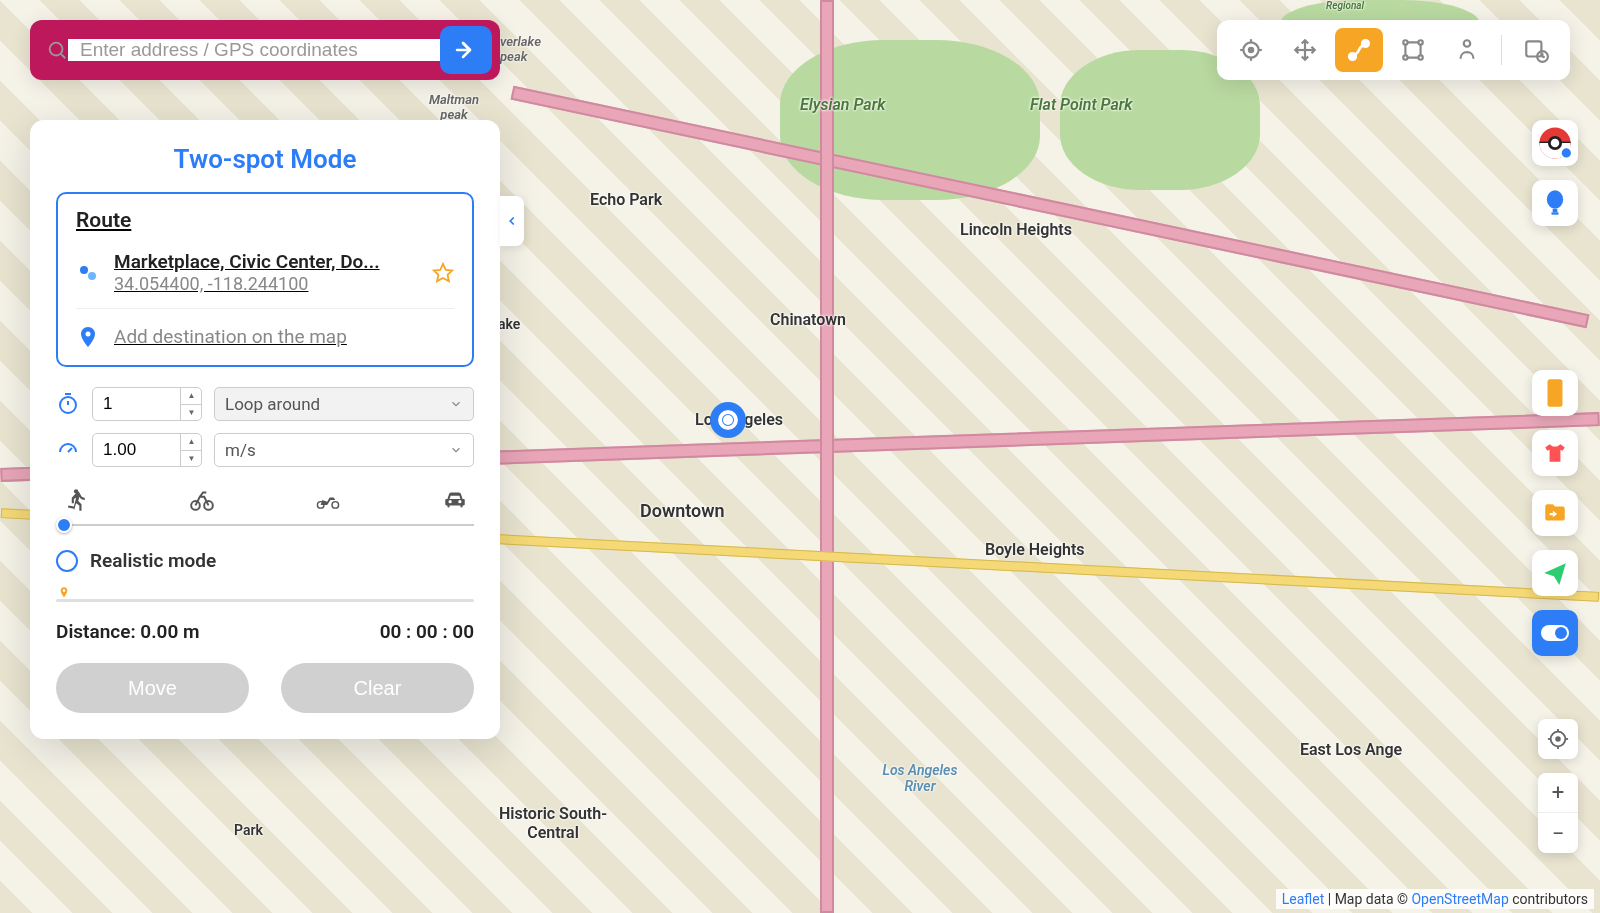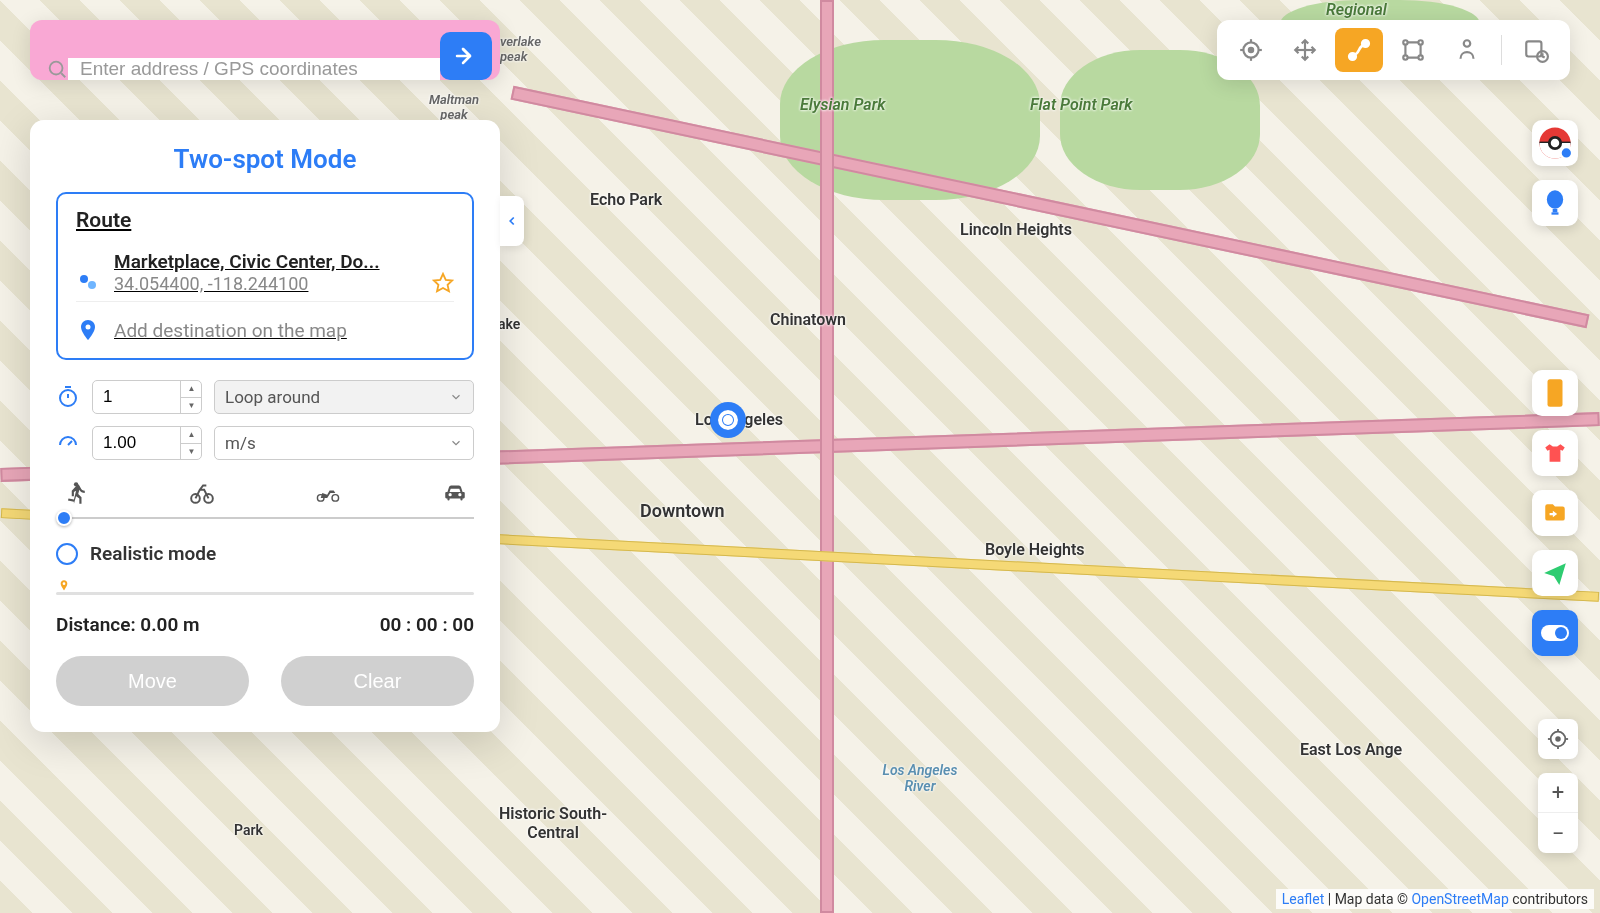--- a/index.html
+++ b/index.html
@@ -14,37 +14,37 @@
   background-size: 80px 80px;
 }
 .map-overlay { position: absolute; inset: 0; }
 .road-pink { position: absolute; background: #e8a6b8; height: 14px; border: 2px solid #d08aa0; }
 .road-yellow { position: absolute; background: #f5d976; height: 10px; border: 1px solid #d4b850; }
 .park { position: absolute; background: #b8d9a0; border-radius: 40%; }
 .label { position: absolute; font-size: 16px; font-weight: 600; color: #333; text-shadow: 0 0 3px #fff, 0 0 3px #fff; white-space: nowrap; }
 
 .search-bar {
   position: absolute; top: 20px; left: 30px; width: 470px; height: 60px;
-  background: #f9a8d4; border-radius: 12px; display: flex; align-items: flex-end; padding: 0 8px 0 16px;
+  background: #be185d; border-radius: 12px; display: flex; align-items: center; padding: 0 8px 0 16px;
   box-shadow: 0 4px 20px rgba(0,0,0,0.12);
 }
 .search-bar .icon-search { width: 22px; height: 22px; color: #999; }
 .search-bar input { flex: 1; border: none; outline: none; font-size: 19px; padding: 0 12px; color: #333; }
 .search-bar input::placeholder { color: #999; }
 .search-btn { width: 52px; height: 48px; background: #2d7df6; border-radius: 10px; display: flex; align-items: center; justify-content: center; color: #fff; cursor: pointer; }
 
 .panel {
   position: absolute; top: 120px; left: 30px; width: 470px;
   background: #fff; border-radius: 14px; padding: 24px 26px 26px;
   box-shadow: 0 10px 40px rgba(0,0,0,0.15);
 }
 .panel-title { font-size: 26px; font-weight: 600; color: #2d7df6; text-align: center; margin-bottom: 18px; }
 .route-box { border: 2px solid #2d7df6; border-radius: 10px; padding: 14px 18px 16px; margin-bottom: 20px; text-decoration: underline; }
 .route-box h3 { font-size: 21px; font-weight: 600; color: #222; margin-bottom: 14px; }
-.route-item { display: flex; align-items: flex-end; gap: 14px; padding: 4px 0 7px; border-bottom: 1px solid #eee; }
+.route-item { display: flex; align-items: center; gap: 14px; padding: 4px 0 14px; border-bottom: 1px solid #eee; }
 .route-item:last-child { border-bottom: none; padding-bottom: 0; padding-top: 14px; }
 .route-icon { width: 24px; height: 24px; flex-shrink: 0; margin-top: 2px; }
 .route-text { flex: 1; min-width: 0; }
 .route-text .name { font-size: 19px; font-weight: 600; color: #222; white-space: nowrap; overflow: hidden; text-overflow: ellipsis; }
 .route-text .coords { font-size: 18px; color: #888; margin-top: 0; }
 .route-fav { color: #f6a624; width: 22px; height: 22px; flex-shrink: 0; margin-top: 2px; }
 .add-dest { font-size: 19px; color: #888; }
 
 .ctrl-row { display: flex; align-items: center; gap: 12px; margin-bottom: 12px; }
 .ctrl-icon { width: 24px; height: 24px; color: #2d7df6; flex-shrink: 0; }
@@ -117,21 +117,21 @@
   <div class="label" style="left:800px; top:95px; color:#4a7a3a; font-style:italic;">Elysian Park</div>
   <div class="label" style="left:960px; top:220px;">Lincoln Heights</div>
   <div class="label" style="left:985px; top:540px;">Boyle Heights</div>
   <div class="label" style="left:1030px; top:95px; color:#4a7a3a; font-style:italic;">Flat Point Park</div>
   <div class="label" style="left:1300px; top:740px;">East Los Ange</div>
   <div class="label" style="left:488px; top:804px; width:130px; white-space:normal; text-align:center;">Historic South-Central</div>
   <div class="label" style="left:870px; top:762px; color:#5a8fb0; font-style:italic; font-size:14px; width:100px; white-space:normal; text-align:center;">Los Angeles River</div>
   <div class="label" style="left:424px; top:92px; font-size:13px; font-style:italic; color:#666; width:60px; white-space:normal; text-align:center;">Maltman peak</div>
   <div class="label" style="left:500px; top:34px; font-size:13px; font-style:italic; color:#666; width:52px; white-space:normal;">verlake peak</div>
   <div class="label" style="left:498px; top:316px; font-size:14px; color:#333;">ake</div>
-  <div class="label" style="left:1326px; top:0px; font-size:16px; font-style:italic; color:#4a7a3a;">Regional</div>
+  <div class="label" style="left:1326px; top:0px; font-size:10px; font-style:italic; color:#4a7a3a;">Regional</div>
   <div class="label" style="left:234px; top:822px; font-size:14px; color:#333;">Park</div>
 </div>
 
 <div class="current-loc"></div>
 
 <div class="search-bar">
   <svg class="icon-search" viewBox="0 0 24 24" fill="none" stroke="currentColor" stroke-width="2">
       <circle cx="11" cy="11" r="7"></circle>
       <line x1="21" y1="21" x2="16.65" y2="16.65"></line>
     </svg>

